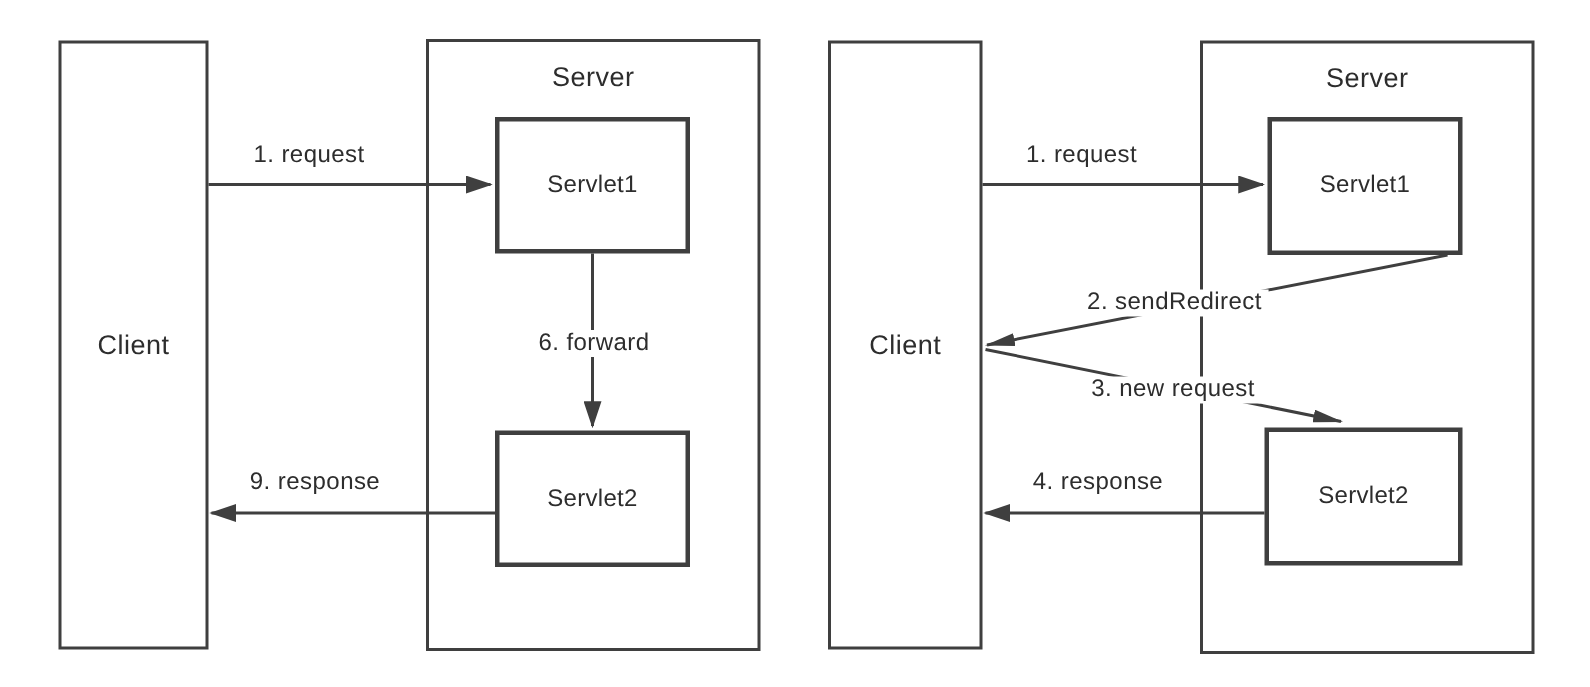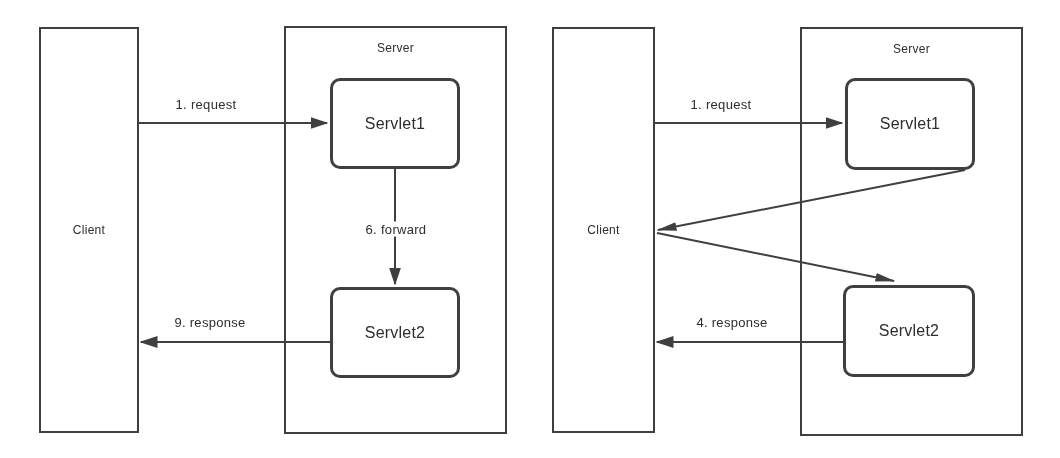--- a/index.html
+++ b/index.html
@@ -20,43 +20,42 @@
     align-items:center;
     justify-content:center;
     z-index:1;
   }
   .box.server{
     align-items:flex-start;
   }
   .box.servlet{
     border-width:3px;
     z-index:2;
-    border-radius:10px;
   }
   .big-label{
-    font-size:12px;
+    font-size:18px;
     letter-spacing:0.3px;
   }
   .server .big-label{
     margin-top:13px;
   }
   .servlet-label{
     font-size:16px;
     letter-spacing:0.2px;
   }
   svg.arrows{
     position:absolute;
     left:0;top:0;
     z-index:3;
     pointer-events:none;
   }
   .arrow-label{
     position:absolute;
     transform:translate(-50%,-50%);
-    font-size:13px;
+    font-size:16px;
     letter-spacing:0.3px;
     white-space:nowrap;
     background:#ffffff;
     padding:0 4px;
     z-index:4;
   }
 </style>
 </head>
 <body>
 
@@ -112,15 +111,17 @@
     <line x1="965" y1="170" x2="658" y2="230" stroke="#3f3f3f" stroke-width="2" marker-end="url(#head-slim)"></line>
     <line x1="657" y1="233" x2="894" y2="281" stroke="#3f3f3f" stroke-width="2" marker-end="url(#head-slim)"></line>
     <line x1="843" y1="342" x2="657" y2="342" stroke="#3f3f3f" stroke-width="2" marker-end="url(#head)"></line>
   </svg>
 
   <div class="arrow-label" style="left:206px;top:104px">1. request</div>
   <div class="arrow-label" style="left:396px;top:229px">6. forward</div>
   <div class="arrow-label" style="left:210px;top:322px">9. response</div>
 
   <div class="arrow-label" style="left:721px;top:104px">1. request</div>
+  <div class="arrow-label" style="left:783px;top:202px">2. sendRedirect</div>
+  <div class="arrow-label" style="left:782px;top:260px">3. new request</div>
   <div class="arrow-label" style="left:732px;top:322px">4. response</div>
 
 </div>
 
 </body></html>

